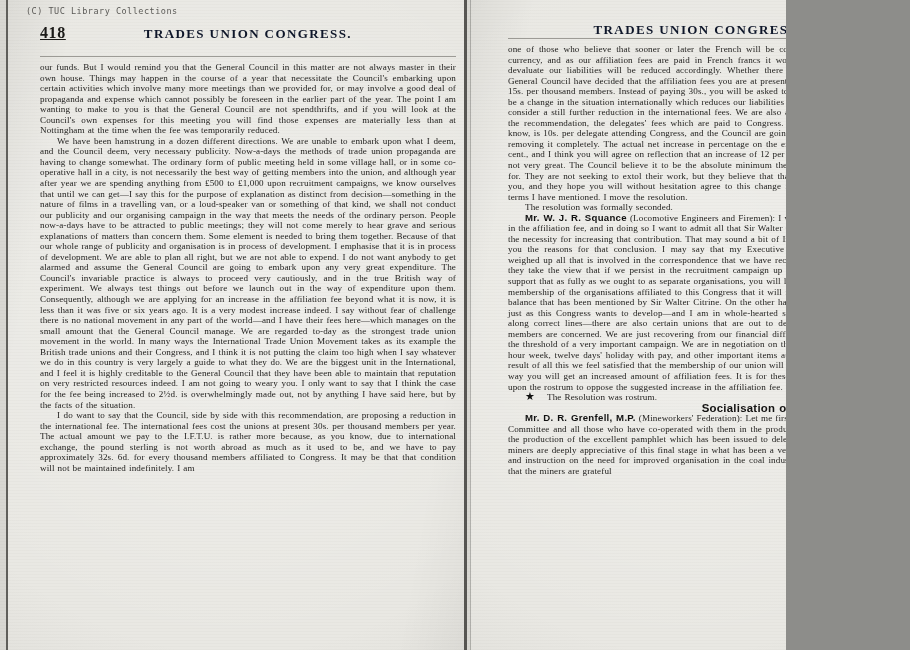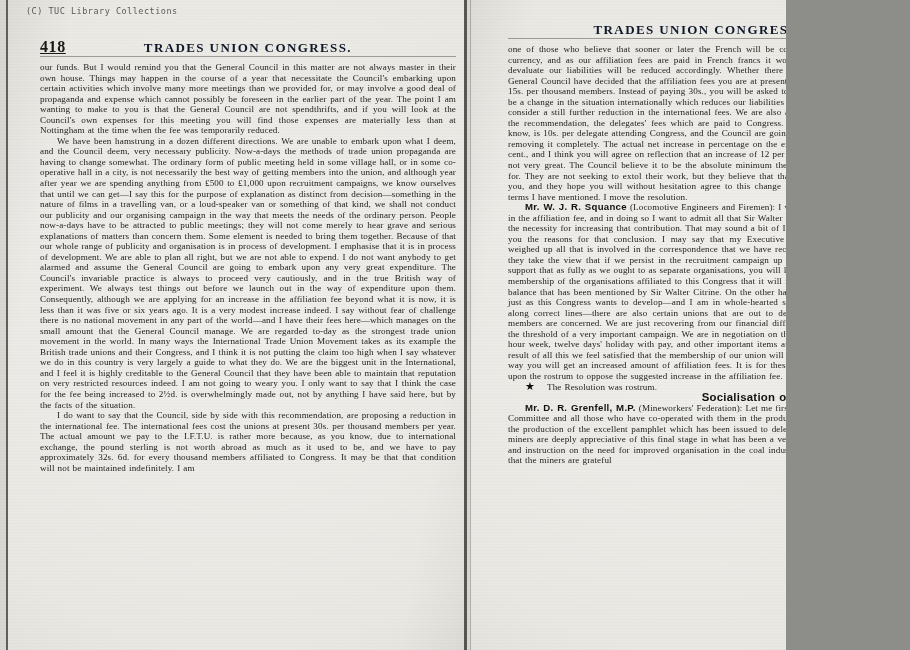--- a/index.html
+++ b/index.html
@@ -80,21 +80,21 @@
   #page-right { left: 508px; width: 385px; }
 
   .page-header {
     position: absolute;
     left: 0;
     right: 0;
     display: flex;
     align-items: baseline;
     font-family: "Liberation Serif", "DejaVu Serif", serif;
   }
-  #page-left .page-header  { top: 38px; }
+  #page-left .page-header  { top: 24px; }
   #page-right .page-header { top: 20px; }
 
   .folio {
     font-size: 16px;
     font-weight: bold;
     letter-spacing: .6px;
     color: #1b1a18;
     text-decoration: underline;
   }
   .running-head {
@@ -218,20 +218,21 @@
   <div class="page" id="page-right">
     <div class="page-header">
       <span class="running-head">TRADES UNION CONGRESS.</span>
       <span class="folio">419</span>
     </div>
     <div class="rule"></div>
 
     <div class="body-col">
       <p class="noindent">one of those who believe that sooner or later the French will be compelled to devaluate their currency, and as our affiliation fees are paid in French francs it would follow that if they do devaluate our liabilities will be reduced accordingly. Whether there is devaluation or not, the General Council have decided that the affiliation fees you are at present paying shall be reduced to 15s. per thousand members. Instead of paying 30s., you will be asked to pay 15s., and should there be a change in the situation internationally which reduces our liabilities the Council will favourably consider a still further reduction in the international fees. We are also abolishing, as you see from the recommendation, the delegates' fees which are paid to Congress. The delegate's fee, as you know, is 10s. per delegate attending Congress, and the Council are going to lighten that liability by removing it completely. The actual net increase in percentage on the existing fees is about 12 per cent., and I think you will agree on reflection that an increase of 12 per cent. on the existing fees is not very great. The Council believe it to be the absolute minimum they could in all modesty ask for. They are not seeking to extol their work, but they believe that that work commends itself to you, and they hope you will without hesitation agree to this change in the affiliation fee in the terms I have mentioned. I move the resolution.</p>
 
+      <p>The resolution was formally seconded.</p>
 
       <p><span class="speaker-sans">Mr. W. J. R. Squance</span> <span>(Locomotive Engineers and Firemen):</span><span> I want to oppose this increase in the affiliation fee, and in doing so I want to admit all that Sir Walter Citrine has said in regard to the necessity for increasing that contribution. That may sound a bit of Irish, but I am going to give you the reasons for that conclusion. I may say that my Executive Committee have carefully weighed up all that is involved in the correspondence that we have received upon this matter, and they take the view that if we persist in the recruitment campaign up and down the country, and support that as fully as we ought to as separate organisations, you will have such an increase in the membership of the organisations affiliated to this Congress that it will more than meet the adverse balance that has been mentioned by Sir Walter Citrine. On the other hand, I have to point out that just as this Congress wants to develop—and I am in whole-hearted support of any development along correct lines—there are also certain unions that are out to develop so far as their own members are concerned. We are just recovering from our financial difficulties of 1926. We are on the threshold of a very important campaign. We are in negotiation on the six-hour day, and the 36-hour week, twelve days' holiday with pay, and other important items at the present time, and as a result of all this we feel satisfied that the membership of our union will be strengthened, and in that way you will get an increased amount of affiliation fees. It is for these two reasons that I appear upon the rostrum to oppose the suggested increase in the affiliation fee.</span></p>
 
       <p class="resolution-line"><span class="star">★</span><span>The Resolution was rostrum.</span></p>
 
       <p class="section-heading">Socialisation of the Coal Industry</p>
 
       <p><span class="speaker-sans">Mr. D. R. Grenfell, M.P.</span> <span>(Mineworkers' Federation):</span><span> Let me first of all thank the Economic Committee and all those who have co-operated with them in the production of this Report and in the production of the excellent pamphlet which has been issued to delegates at this Congress. The miners are deeply appreciative of this final stage in what has been a very long process of agitation and instruction on the need for improved organisation in the coal industry. I am authorised to say that the miners are grateful</span></p>
     </div>
   </div>

